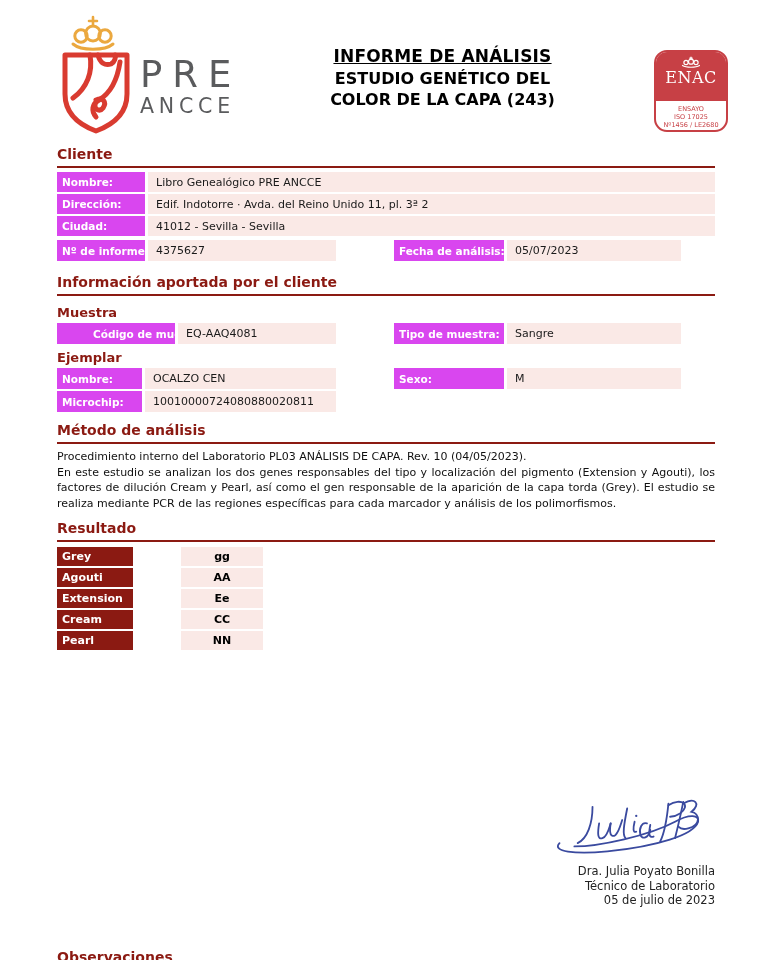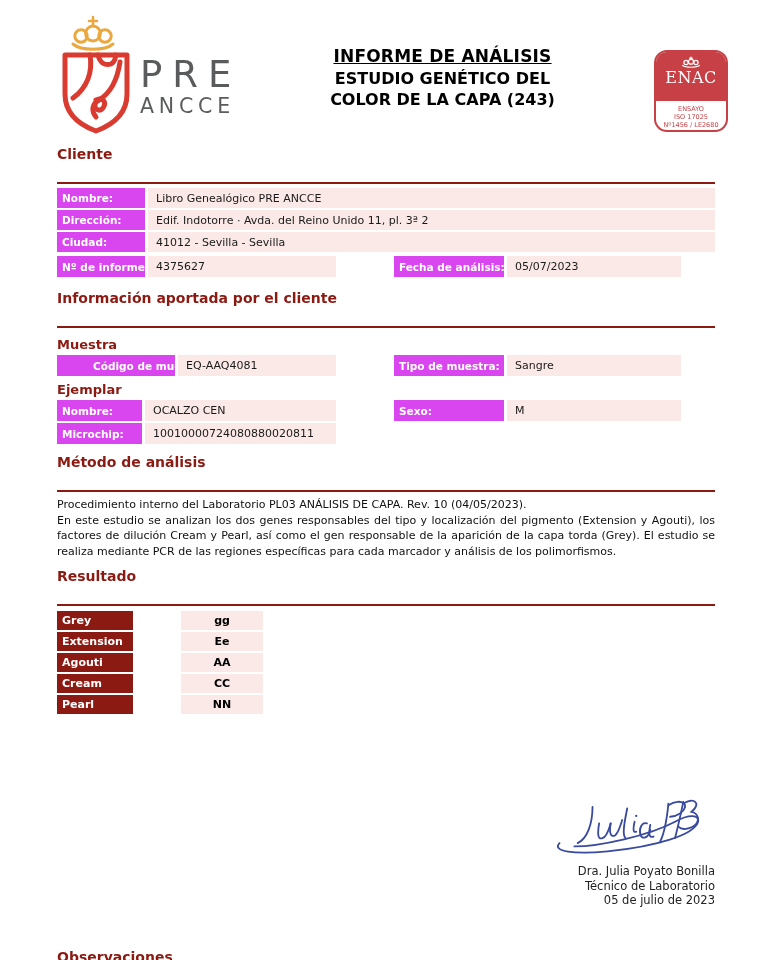--- a/index.html
+++ b/index.html
@@ -21,21 +21,21 @@
   .enac-top {
     background:#C74045; height:45px; display:flex; flex-direction:column;
     align-items:center; justify-content:flex-start; padding-top:4px;
   }
   .enac-word { color:#fff; font-family:"DejaVu Serif", serif; font-size:16px; letter-spacing:.5px; line-height:18px; }
   .enac-bottom { text-align:center; color:#C74045; font-size:6.5px; line-height:8px; padding-top:4px; }
   
   .content { position:absolute; left:57px; top:0; width:658px; padding-top:146px; }
   .sec-h {
     color:#8B1A12; font-size:14px; font-weight:bold;
-    border-bottom:2px solid #8B1A12; padding-bottom:20px;
+    border-bottom:2px solid #8B1A12; padding-bottom:4px;
   }
   .sub-h { color:#8B1A12; font-size:13px; font-weight:bold; margin-top:9px; margin-bottom:3px; }
   .tbl { margin-top:4px; }
   .row { display:flex; height:20px; margin-bottom:2px; }
   .row2 { display:flex; height:21px; margin-bottom:2px; }
   .grp-l { width:279px; display:flex; margin-right:58px; }
   .grp-r { width:287px; display:flex; }
   .lbl {
     background:#d946ef; color:#fff; font-weight:bold; font-size:10.5px;
     display:flex; align-items:center; padding:0 5px; margin-right:3px;
@@ -186,26 +186,26 @@
       <div class="just">En este estudio se analizan los dos genes responsables del tipo y localización del pigmento (Extension y Agouti), los factores de dilución Cream y Pearl, así como el gen responsable de la aparición de la capa torda (Grey). El estudio se realiza mediante PCR de las regiones específicas para cada marcador y análisis de los polimorfismos.</div>
     </div>
 
     <div class="sec-h" style="margin-top:9px;">Resultado</div>
     <div class="res-tbl">
       <div class="res-row">
         <div class="res-lbl">Grey</div>
         <div class="res-val">gg</div>
       </div>
       <div class="res-row">
+        <div class="res-lbl">Agouti</div>
+        <div class="res-val">AA</div>
+      </div>
+      <div class="res-row">
         <div class="res-lbl">Extension</div>
         <div class="res-val">Ee</div>
-      </div>
-      <div class="res-row">
-        <div class="res-lbl">Agouti</div>
-        <div class="res-val">AA</div>
       </div>
       <div class="res-row">
         <div class="res-lbl">Cream</div>
         <div class="res-val">CC</div>
       </div>
       <div class="res-row">
         <div class="res-lbl">Pearl</div>
         <div class="res-val">NN</div>
       </div>
     </div>

